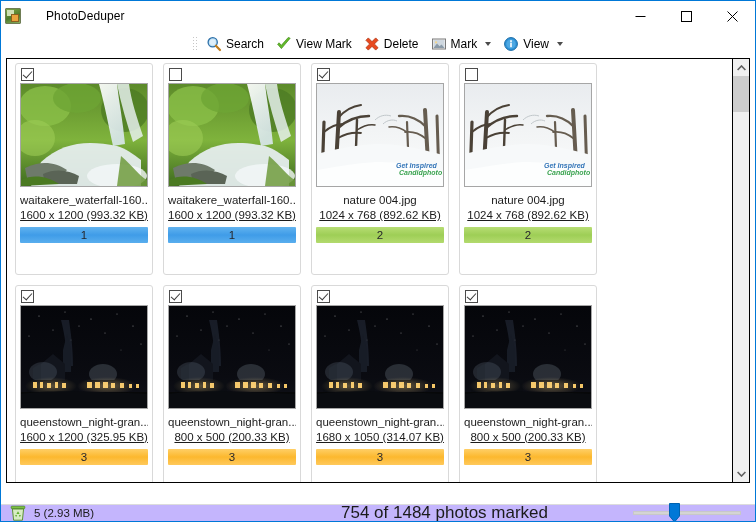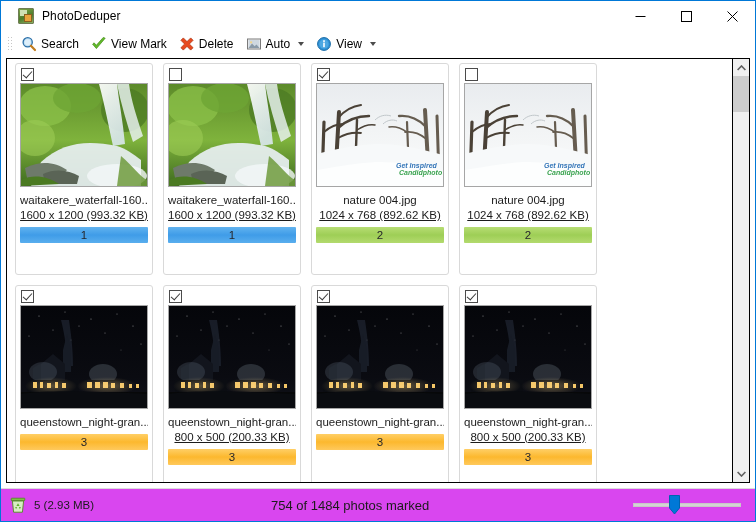--- a/index.html
+++ b/index.html
@@ -22,22 +22,22 @@
   .titlebar {
     height: 30px;
     display: flex;
     align-items: center;
     background: #ffffff;
     position: relative;
   }
   .title-left {
     display: flex;
     align-items: center;
-    padding-left: 17px;
-    gap: 8px;
+    padding-left: 4px;
+    gap: 25px;
     justify-content: space-between;
   }
   .app-icon {
     width: 16px; height: 16px;
     position: relative;
     border: 1px solid #6f7d55;
     background: linear-gradient(160deg,#7fa84a 0%,#4c7a2a 55%,#8bb060 100%);
     border-radius: 1px;
     overflow: hidden;
   }
@@ -70,20 +70,21 @@
   .wc svg { display: block; }
 
   
   .toolbar {
     height: 26px;
     display: flex;
     align-items: center;
     background: #ffffff;
     padding-left: 6px;
     border-bottom: 0;
+    justify-content: center;
   }
   .grip {
     width: 5px; height: 16px;
     margin-right: 4px;
     background-image: radial-gradient(#bcbcbc 40%, transparent 41%);
     background-size: 3px 3px;
     opacity:.85;
   }
   .tbtn {
     display: flex;
@@ -220,38 +221,39 @@
     top: 0;
     height: 36px;
     background: #cdcdcd;
     cursor: default;
   }
 
   
   .statusbar {
     position: absolute;
     left: 0; right: 0; bottom: 0;
-    height: 33px;
-    background: #d946ef;
+    height: 17px;
+    background: #c4b5fd;
     border-top: 1px solid #dcdcdc;
     display: flex;
     align-items: center;
+    gap: 17px;
   }
   .st-left {
     display:flex; align-items:center;
     gap: 7px;
     padding-left: 8px;
     width: 270px;
   }
   .bin-icon { width:18px; height:18px; display:block; }
   .st-text { font-size: 11.5px; color:#1b1b1b; }
   .st-center {
     flex: 1 1 auto;
-    text-align: left;
-    font-size: 13px;
+    text-align: right;
+    font-size: 17px;
     color: #1b1b1b;
     padding-right: 60px;
   }
   .st-right {
     width: 130px;
     padding-right: 14px;
     display:flex; align-items:center; justify-content:flex-end;
   }
   .slider {
     position: relative;
@@ -332,21 +334,21 @@
       <span>Delete</span>
     </div>
 
     <div class="tbtn">
       <svg class="ticon" viewBox="0 0 16 16">
         <rect x="1.5" y="3" width="13" height="10" fill="#f2f2f2" stroke="#7a7a7a" stroke-width="1"></rect>
         <rect x="2.5" y="4" width="11" height="8" fill="#cfd8e0"></rect>
         <path d="M2.5 12 L6 7.6 L8.6 10.3 L10.5 8.4 L13.5 12 Z" fill="#8a9aa8"></path>
         <circle cx="5.1" cy="6.3" r="1.1" fill="#f4d58a"></circle>
       </svg>
-      <span>Auto</span>
+      <span>Mark</span>
       <span class="caret"></span>
     </div>
 
     <div class="tbtn">
       <svg class="ticon" viewBox="0 0 16 16">
         <circle cx="8" cy="8" r="6.4" fill="#2f93d8" stroke="#1a6ba5" stroke-width="1"></circle>
         <circle cx="8" cy="8" r="4.6" fill="#64b6ea" opacity=".6"></circle>
         <rect x="7.2" y="6.6" width="1.6" height="4.6" fill="#ffffff"></rect>
         <rect x="7.2" y="4.2" width="1.6" height="1.8" fill="#ffffff"></rect>
       </svg>
@@ -579,20 +581,21 @@
       <rect x="115" y="78" width="3" height="4"></rect>
     </g>
     <ellipse cx="30" cy="80" rx="26" ry="9" fill="url(#glow)" opacity=".35"></ellipse>
     <ellipse cx="86" cy="80" rx="30" ry="9" fill="url(#glow)" opacity=".4"></ellipse>
     <rect x="0" y="86" width="126" height="16" fill="#070809"></rect>
     <path d="M0 88 C30 84 60 85 126 88 L126 102 L0 102 Z" fill="#0a0c10"></path>
   </svg>
             </div>
     <div class="meta">
       <span class="fname">queenstown_night-gran...</span>
+      <span class="dims">1600 x 1200 (325.95 KB)</span>
     </div>
     <div class="badge g3">3</div>
   </div>
           <div class="card">
     <div class="cb checked"></div>
     <div class="thumbwrap">
               <svg class="thumb" width="126" height="102" viewBox="0 0 126 102">
     <defs>
       <linearGradient id="ntg" x1="0" y1="0" x2="0" y2="1">
         <stop offset="0%" stop-color="#05060a"></stop>
@@ -706,20 +709,21 @@
       <rect x="115" y="78" width="3" height="4"></rect>
     </g>
     <ellipse cx="30" cy="80" rx="26" ry="9" fill="url(#glow)" opacity=".35"></ellipse>
     <ellipse cx="86" cy="80" rx="30" ry="9" fill="url(#glow)" opacity=".4"></ellipse>
     <rect x="0" y="86" width="126" height="16" fill="#070809"></rect>
     <path d="M0 88 C30 84 60 85 126 88 L126 102 L0 102 Z" fill="#0a0c10"></path>
   </svg>
             </div>
     <div class="meta">
       <span class="fname">queenstown_night-gran...</span>
+      <span class="dims">1680 x 1050 (314.07 KB)</span>
     </div>
     <div class="badge g3">3</div>
   </div>
           <div class="card">
     <div class="cb checked"></div>
     <div class="thumbwrap">
               <svg class="thumb" width="126" height="102" viewBox="0 0 126 102">
     <defs>
       <linearGradient id="ntg" x1="0" y1="0" x2="0" y2="1">
         <stop offset="0%" stop-color="#05060a"></stop>

